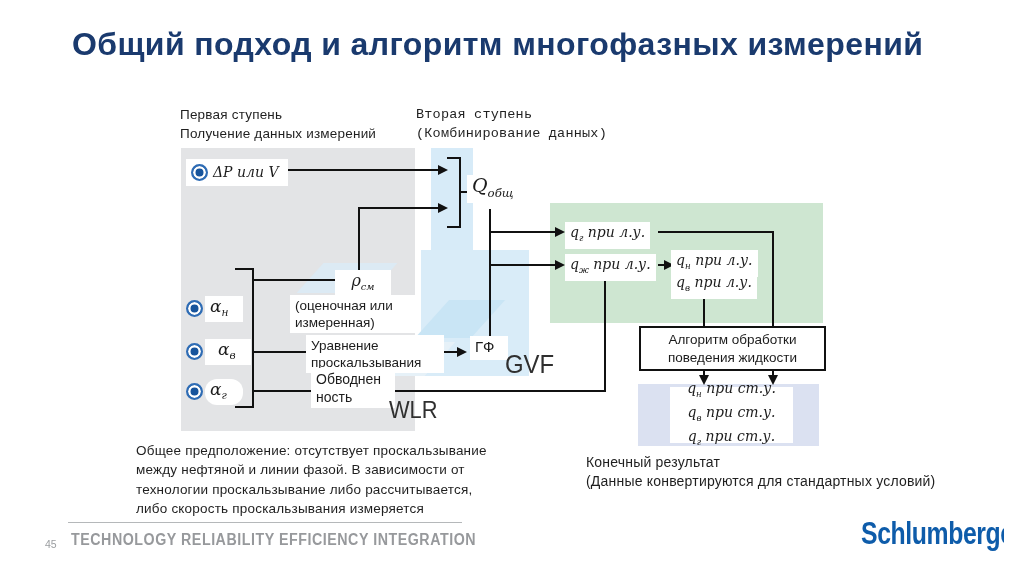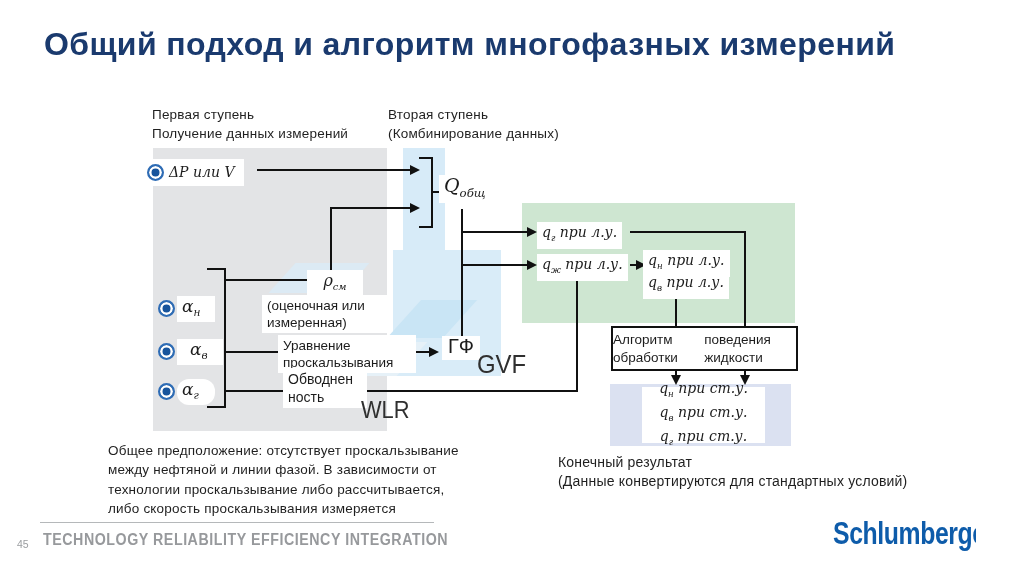--- a/index.html
+++ b/index.html
@@ -1,17 +1,17 @@
 <!DOCTYPE html>
 <html><head>
 <meta charset="utf-8">
 <style>
   html,body{margin:0;padding:0;background:#fff;}
   #slide{position:relative;width:976px;height:574px;background:#fff;overflow:hidden;
-         font-family:"Liberation Sans",sans-serif;color:#1c1c1c;}
+         font-family:"Liberation Sans",sans-serif;color:#1c1c1c;margin-left:28px;}
   .abs{position:absolute;}
   .hline{position:absolute;height:2px;background:#111;}
   .vline{position:absolute;width:2px;background:#111;}
   .ar{position:absolute;width:0;height:0;}
   .ar.right{border-top:5px solid transparent;border-bottom:5px solid transparent;border-left:10px solid #111;}
   .ar.up{border-left:5px solid transparent;border-right:5px solid transparent;border-bottom:10px solid #111;}
   .ar.down{border-left:5px solid transparent;border-right:5px solid transparent;border-top:10px solid #111;}
   .wbox{position:absolute;background:#fff;font-size:13.5px;line-height:17px;padding:2px 5px;}
   .cap{position:absolute;font-size:13.5px;line-height:19px;color:#1f1f1f;letter-spacing:0.2px;}
   .mi{font-family:"DejaVu Serif",serif;font-style:italic;}
@@ -33,21 +33,21 @@
   <div class="stripe" style="left:282px;top:263px;width:74px;height:30px;background:#dceaf4;"></div>
   <div class="stripe" style="left:322px;top:342px;width:90px;height:34px;background:#e6f1f8;"></div>
   <div class="stripe" style="left:404px;top:300px;width:56px;height:38px;background:#c9e5f5;"></div>
   <div class="abs" style="left:522px;top:203px;width:273px;height:120px;background:#cee6d1;"></div>
   <div class="abs" style="left:610px;top:384px;width:181px;height:62px;background:#dbe1f1;"></div>
 
   <div class="cap" style="left:152px;top:105px;">
     <div>Первая ступень</div>
       <div>Получение данных измерений</div>
   </div>
-  <div class="cap" style="left:388px;top:105px;">
+  <div class="cap" style="left:388px;top:105px;font-family:Liberation Mono, monospace;">
     <div>Вторая ступень</div>
       <div>(Комбинирование данных)</div>
   </div>
 
   <div class="hline" style="left:257px;top:169px;width:155px;"></div>
   <div class="ar right" style="left:410px;top:165px;"></div>
 
   <div class="vline" style="left:330px;top:207px;height:65px;"></div>
   <div class="hline" style="left:330px;top:207px;width:82px;"></div>
   <div class="ar right" style="left:410px;top:203px;"></div>
@@ -80,21 +80,21 @@
 
   <div class="hline" style="left:630px;top:231px;width:116px;"></div>
   <div class="vline" style="left:744px;top:231px;height:96px;"></div>
   <div class="vline" style="left:675px;top:294px;height:33px;"></div>
 
   <div class="vline" style="left:675px;top:367px;height:10px;"></div>
   <div class="ar down" style="left:671px;top:375px;"></div>
   <div class="vline" style="left:744px;top:367px;height:10px;"></div>
   <div class="ar down" style="left:740px;top:375px;"></div>
 
-  <div class="wbox" style="left:142px;top:159px;width:92px;height:23px;display:flex;align-items:center;text-align:center;">
+  <div class="wbox" style="left:158px;top:159px;width:92px;height:23px;display:flex;align-items:center;text-align:center;">
     <span class="bullet" style="margin-right:5px;"></span>
     <span class="mi" style="font-size:14px;">ΔP или V</span>
   </div>
 
   <span class="bullet abs" style="left:158px;top:300px;"></span>
   <div class="wbox mi" style="left:177px;top:296px;width:28px;height:22px;font-size:17px;">
     <span>α</span><sub>н</sub></div>
 
   <span class="bullet abs" style="left:158px;top:343px;"></span>
   <div class="wbox mi" style="left:177px;top:339px;width:28px;height:22px;font-size:17px;padding-left:13px;">
@@ -111,35 +111,35 @@
 
   <div class="wbox" style="left:278px;top:335px;width:128px;">Уравнение проскальзывания</div>
 
   <div class="wbox" style="left:283px;top:368px;width:74px;font-size:14px;line-height:18px;">Обводнен ность</div>
 
   <div class="abs" style="left:361px;top:397px;font-size:23px;color:#2f2f2f;transform:scaleX(0.95);transform-origin:left top;">WLR</div>
 
   <div class="wbox mi" style="left:439px;top:175px;width:48px;height:24px;font-size:19px;">
     <span>Q</span><sub>общ</sub></div>
 
-  <div class="wbox" style="left:442px;top:336px;width:28px;height:20px;font-size:20px;text-align:center;">ГФ</div>
+  <div class="wbox" style="left:442px;top:336px;width:28px;height:20px;font-size:15px;">ГФ</div>
   <div class="abs" style="left:477px;top:349px;font-size:26px;color:#2f2f2f;transform:scaleX(0.92);transform-origin:left top;">GVF</div>
 
 
   <div class="wbox mi" style="left:537px;top:222px;font-size:14px;">
     <span>q</span><sub>г</sub><span> при л.у.</span></div>
   <div class="wbox mi" style="left:537px;top:254px;font-size:14px;">
     <span>q</span><sub>ж</sub><span> при л.у.</span></div>
   <div class="wbox mi" style="left:643px;top:250px;font-size:14px;">
     <span>q</span><sub>н</sub><span> при л.у.</span></div>
   <div class="wbox mi" style="left:643px;top:272px;font-size:14px;">
     <span>q</span><sub>в</sub><span> при л.у.</span></div>
 
   <div class="abs" style="left:611px;top:326px;width:183px;height:41px;border:2px solid #111;background:#fff;
-              display:flex;flex-direction:row;justify-content:center;align-items:center;font-size:13.5px;line-height:18px;">
+              display:flex;flex-direction:column;justify-content:center;align-items:center;font-size:13.5px;line-height:18px;">
     <div>Алгоритм обработки</div>
     <div>поведения жидкости</div>
   </div>
 
   <div class="abs mi" style="left:642px;top:387px;width:123px;height:56px;background:#fff;display:flex;flex-direction:column;
               justify-content:center;align-items:center;font-size:14px;line-height:18px;">
     <div><span>q</span><sub>н</sub><span> при ст.у.</span></div>
     <div><span>q</span><sub>в</sub><span> при ст.у.</span></div>
     <div><span>q</span><sub>г</sub><span> при ст.у.</span></div>
   </div>

